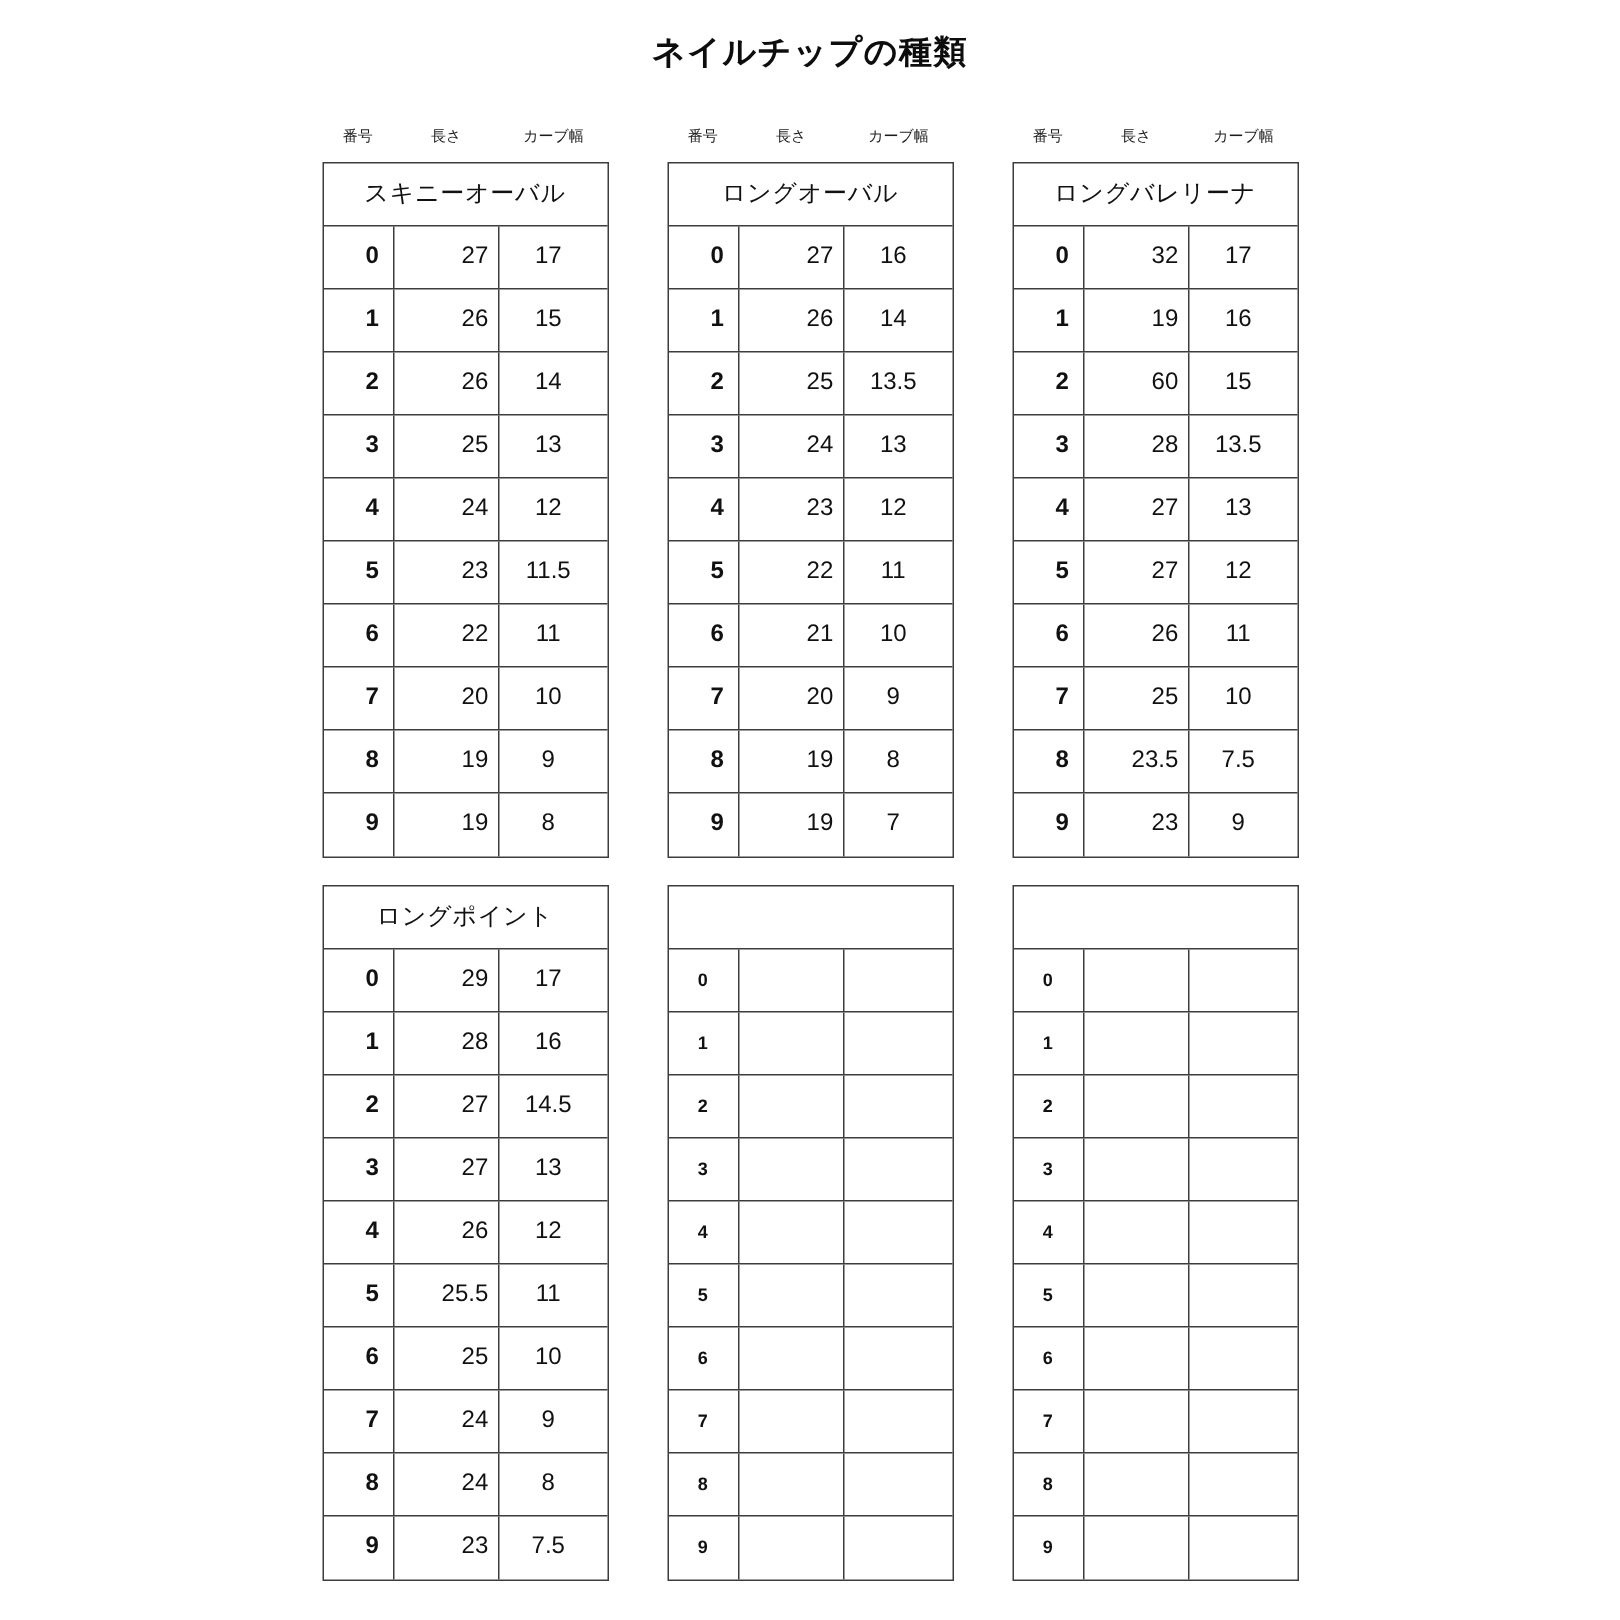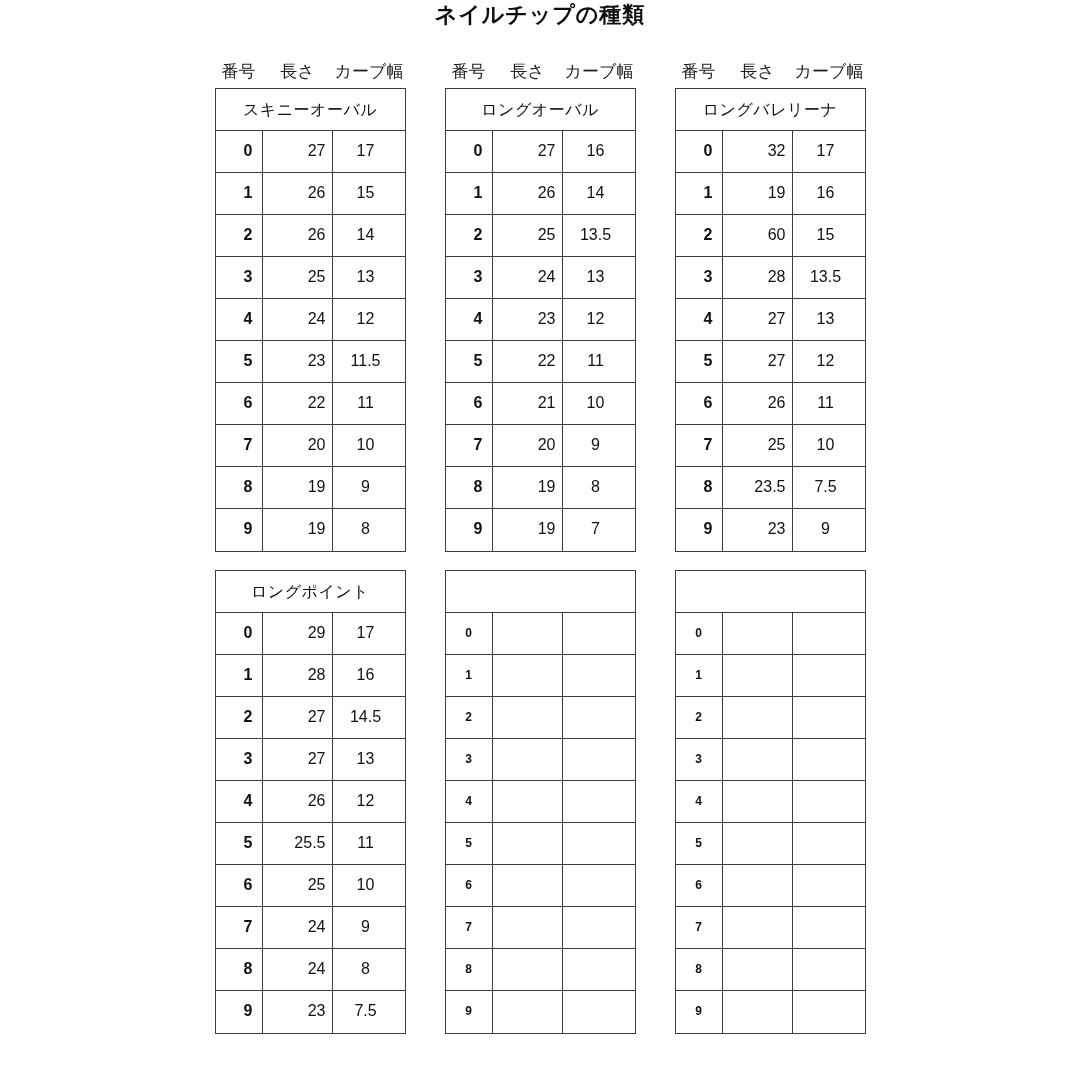--- a/index.html
+++ b/index.html
@@ -5,40 +5,41 @@
   * { box-sizing: border-box; margin: 0; padding: 0; }
   html, body { background: #ffffff; }
   body {
     width: 1080px; height: 1080px;
     font-family: "Liberation Sans", "DejaVu Sans", sans-serif;
     color: #111111;
   }
   .page { width: 1080px; height: 1080px; position: relative; overflow: hidden; background: #ffffff; }
   .title {
     text-align: center;
+    padding-top: 20px;
     font-size: 22px;
     font-weight: bold;
     letter-spacing: 1px;
     color: #0d0d0d;
   }
   .tables-grid {
     display: grid;
     grid-template-columns: repeat(3, 191px);
     column-gap: 39px;
     row-gap: 18px;
     justify-content: center;
     align-items: start;
     margin-top: 34px;
   }
   .table-block { width: 191px; }
   .col-headers {
     display: grid;
     grid-template-columns: 48px 70px 73px;
     height: 24px;
-    font-size: 17px;
+    font-size: 10px;
     color: #1c1c1c;
   }
   .col-headers span { text-align: center; line-height: 16px; }
   .tbl { border: 1px solid #3d3d3d; background: #ffffff; }
   .tbl-name {
     height: 42px; line-height: 41px;
     text-align: center;
     font-weight: normal;
     font-size: 16px;
     border-bottom: 1px solid #3d3d3d;

